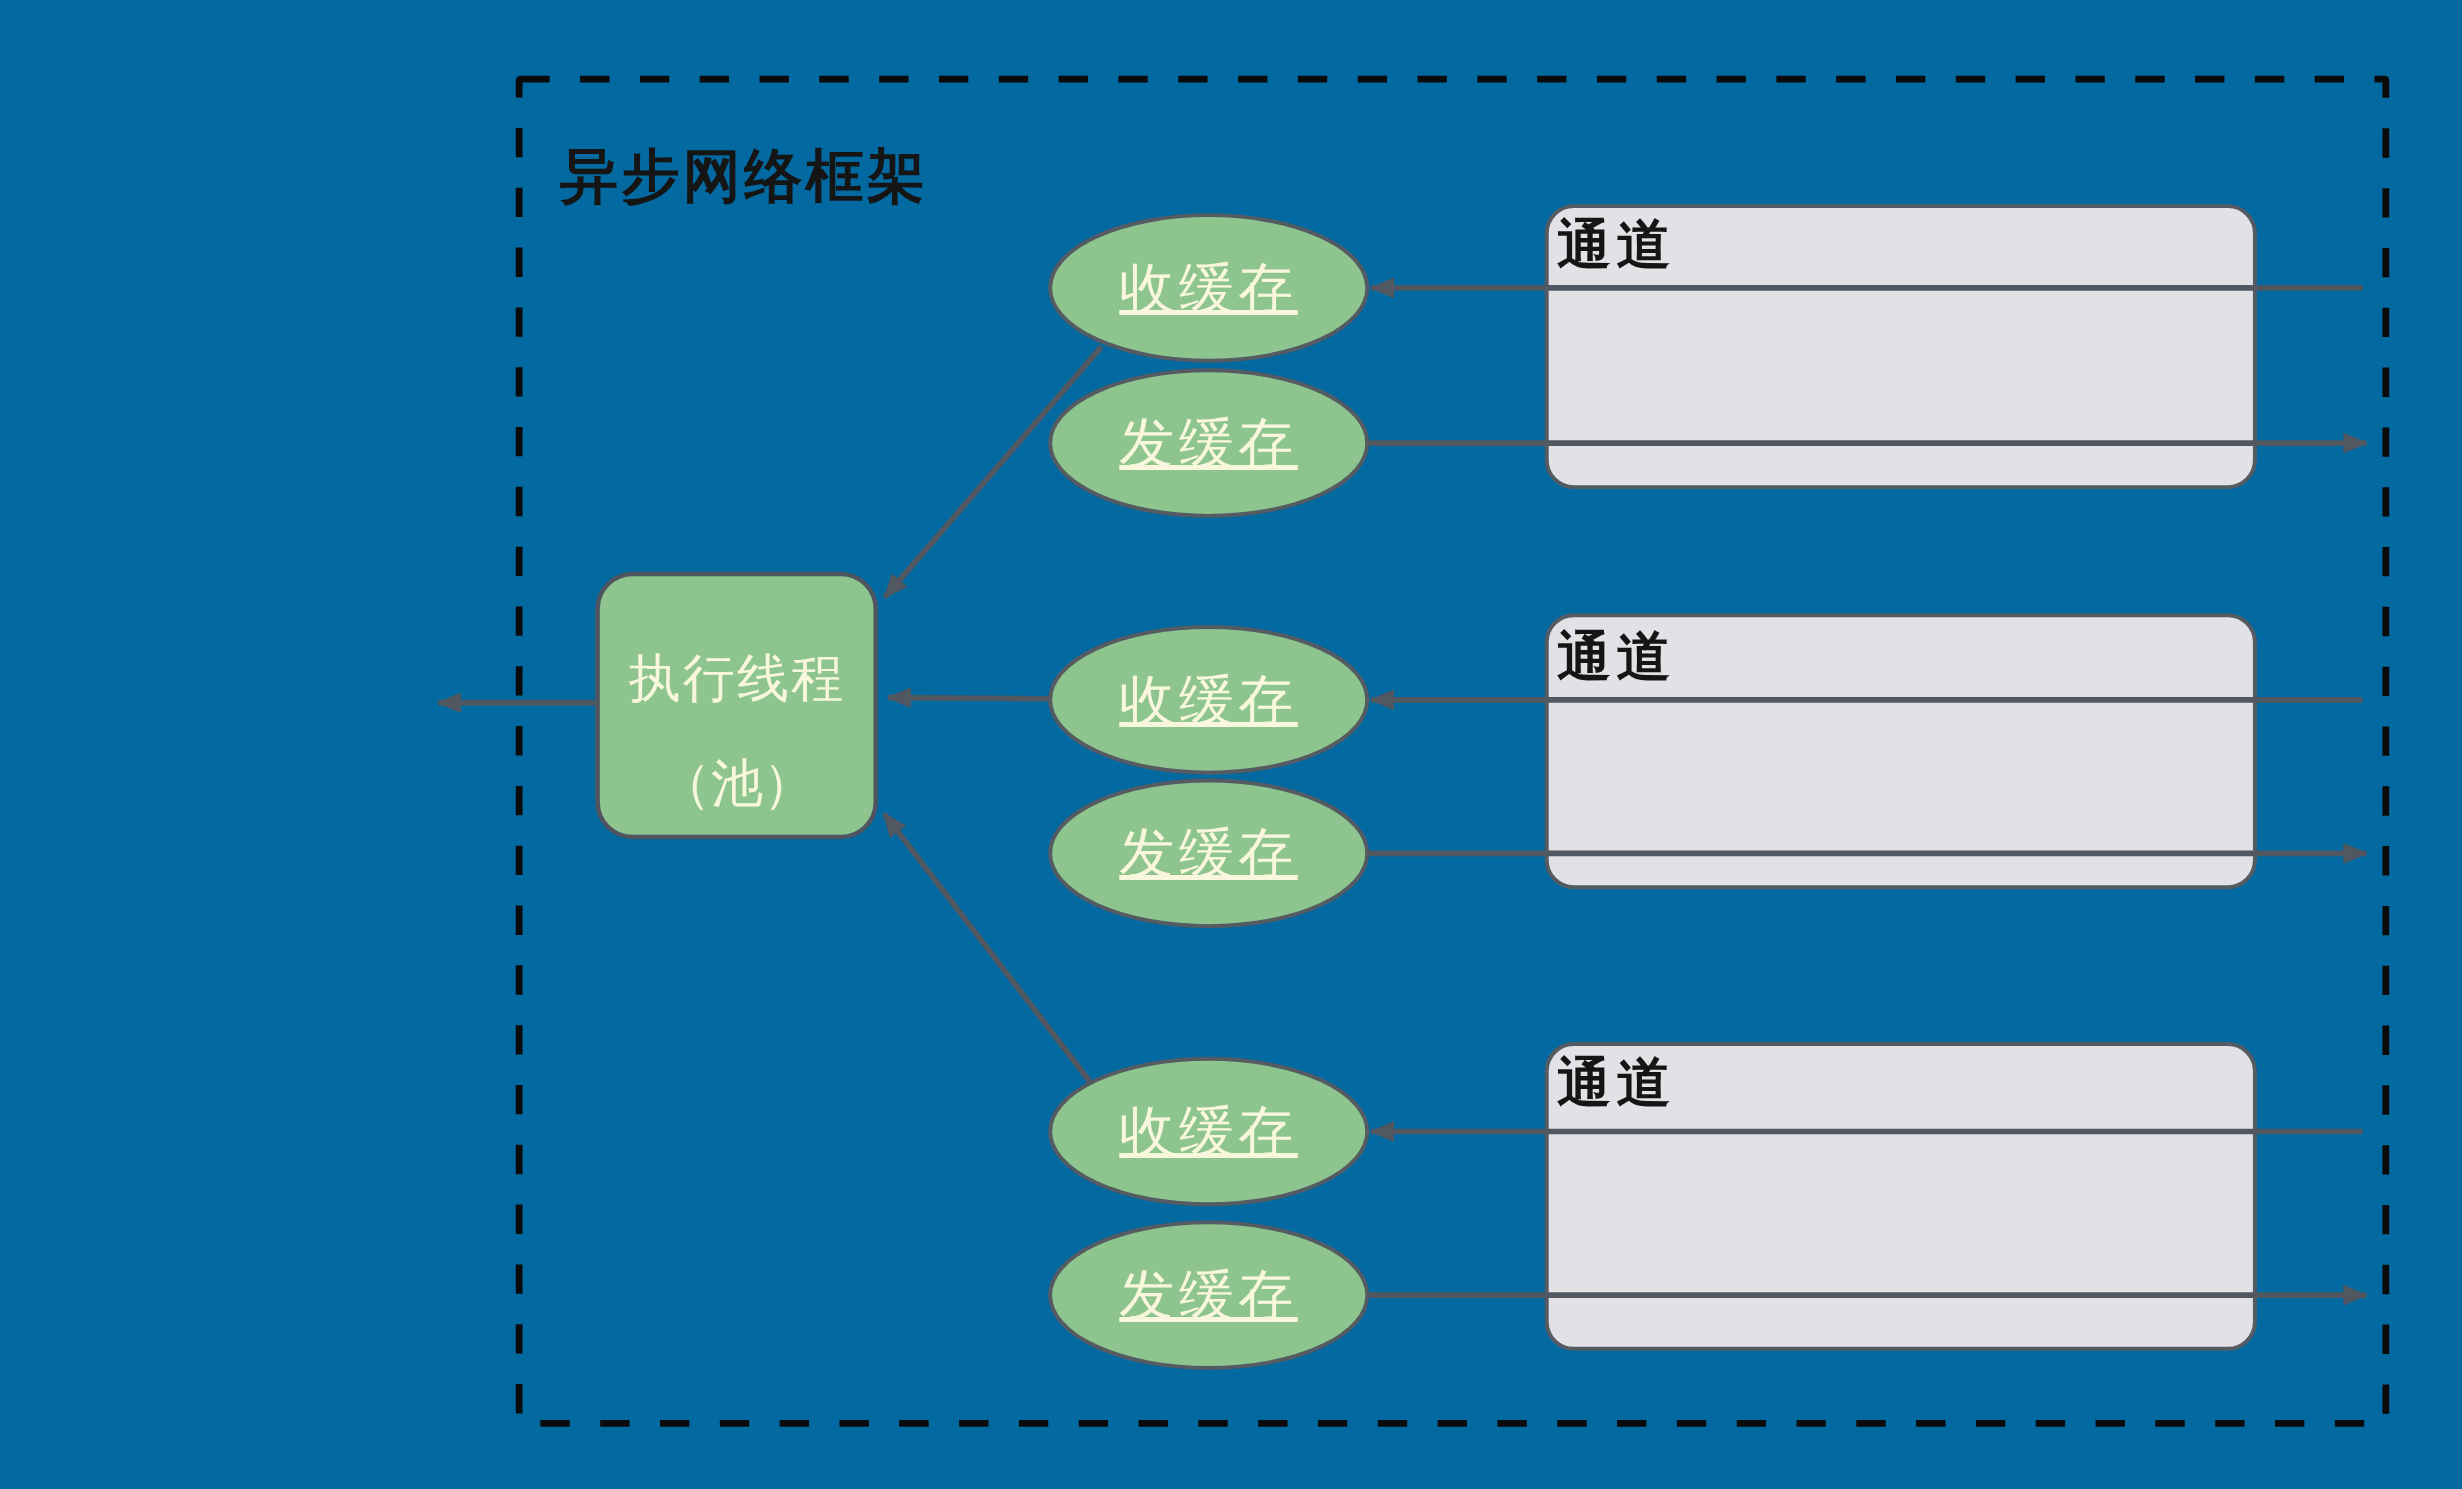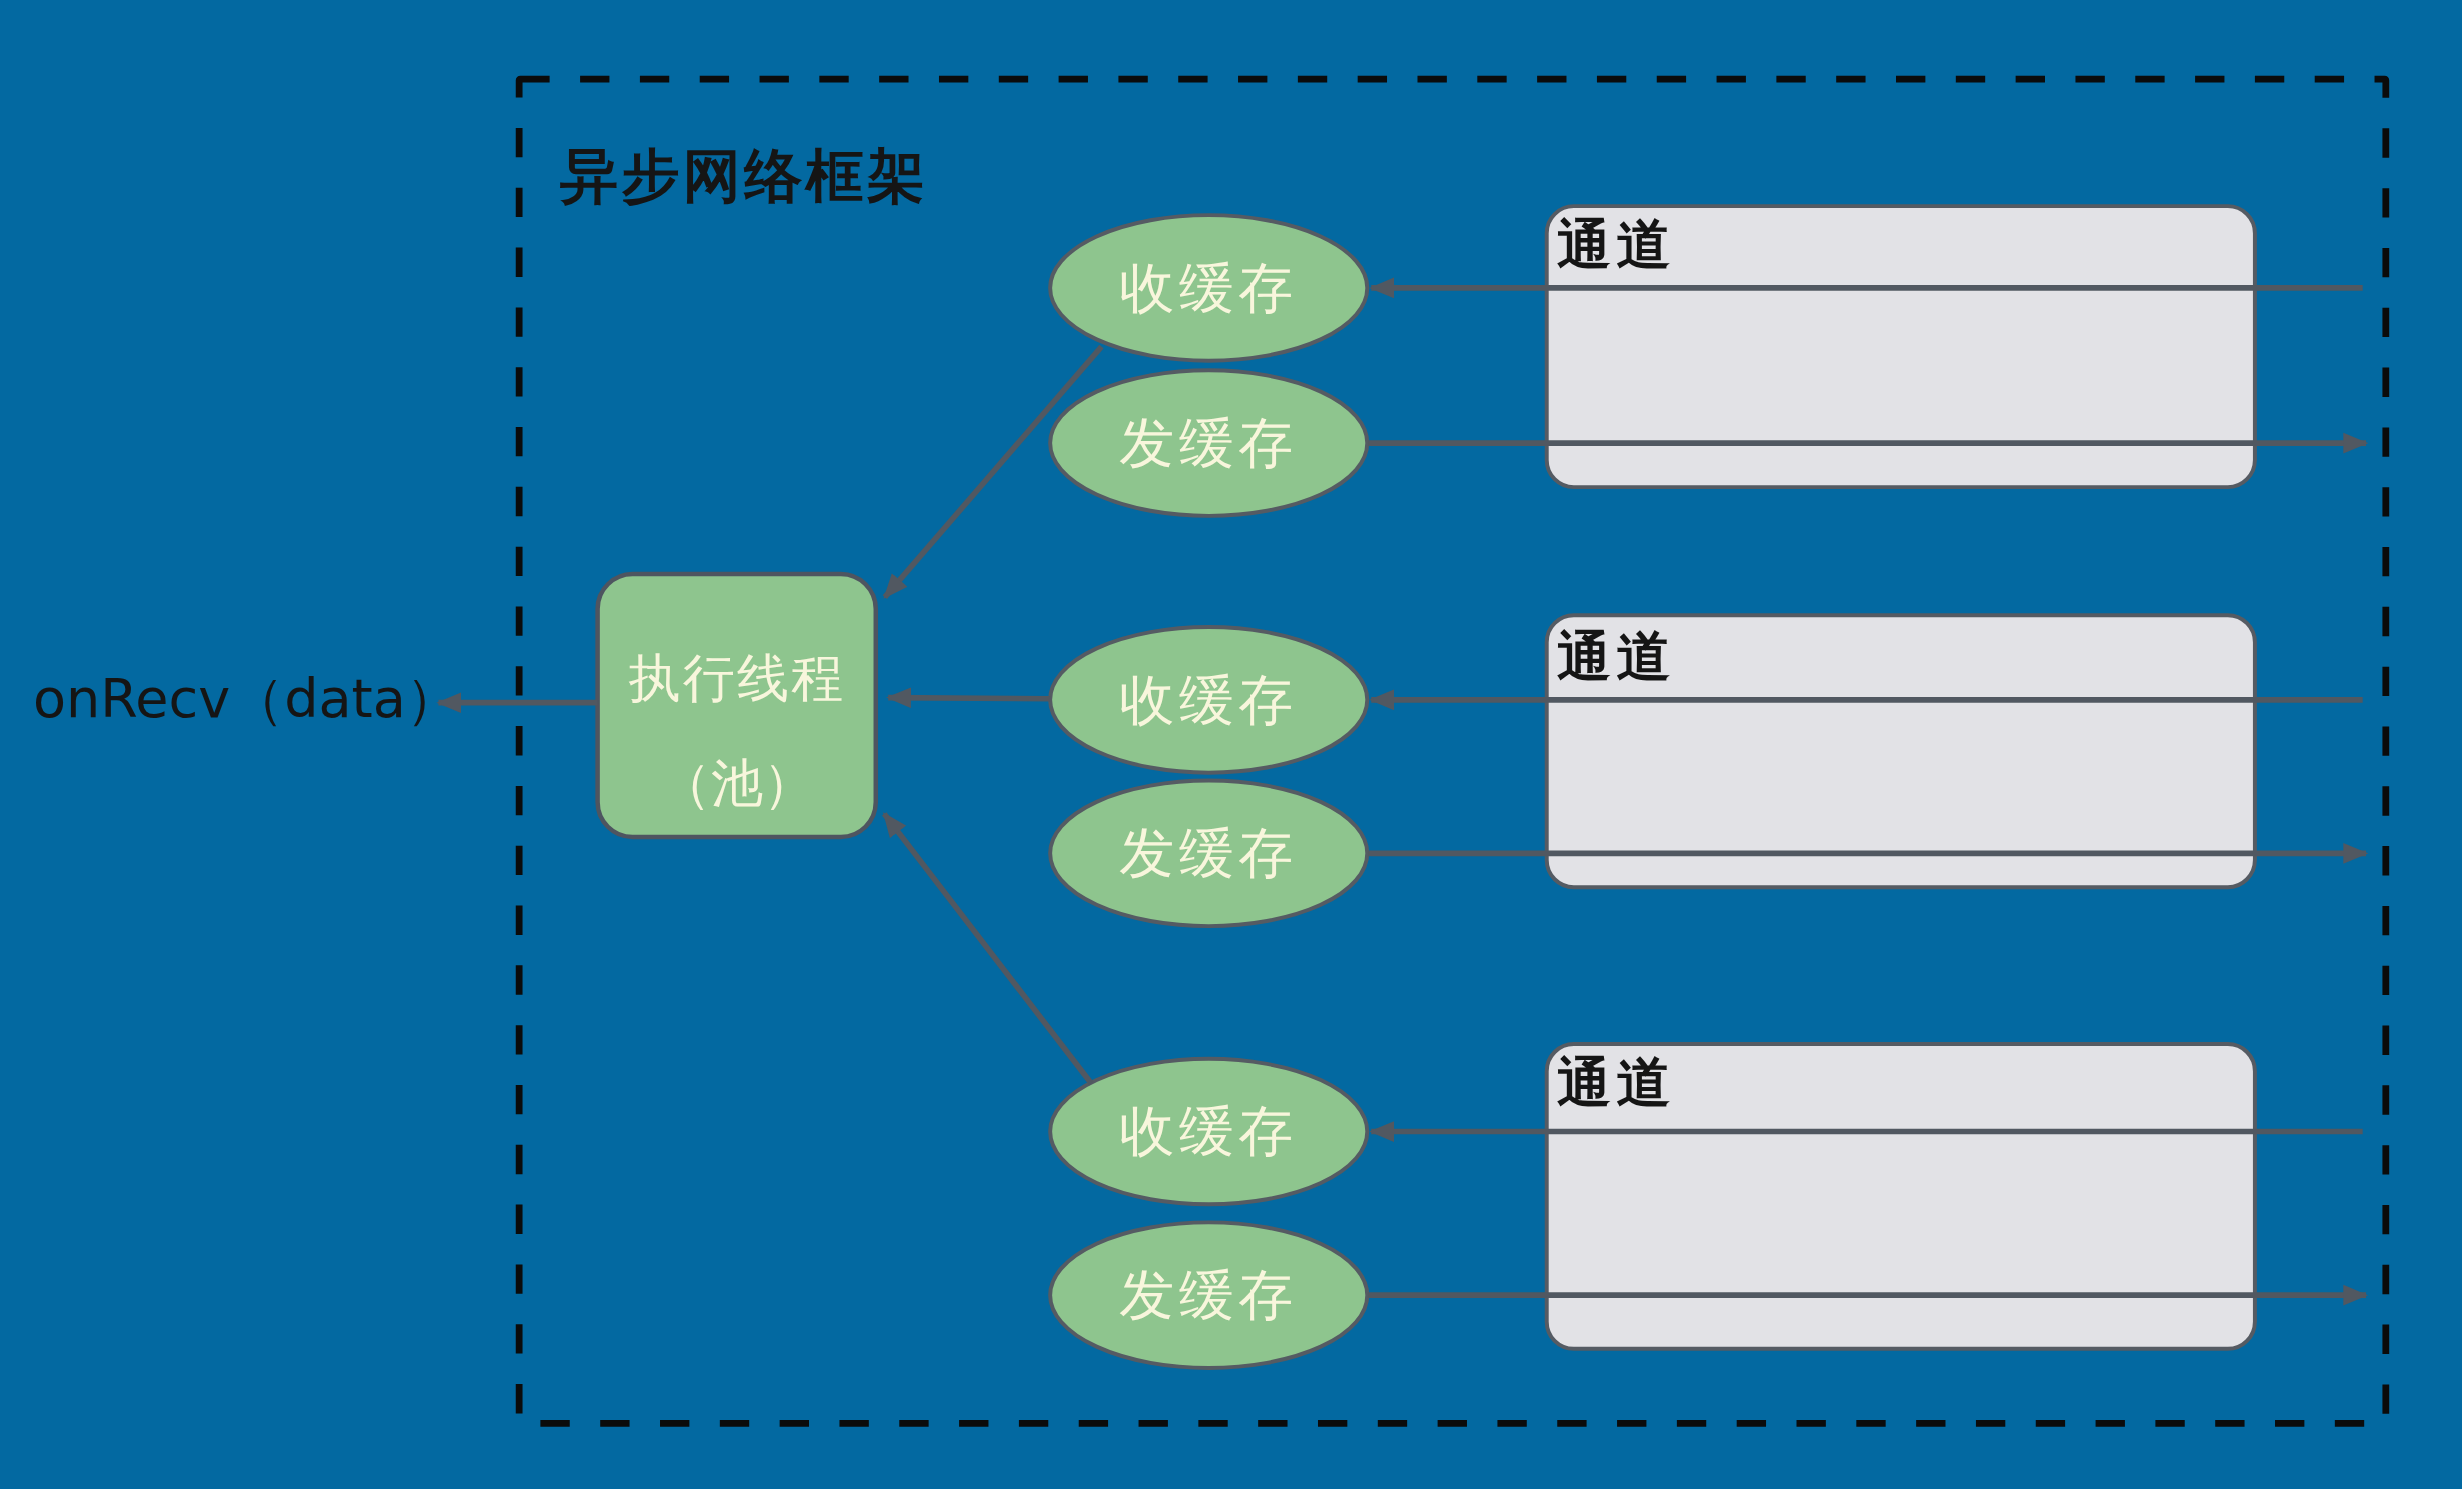--- a/index.html
+++ b/index.html
@@ -59,20 +59,21 @@
     left: 598px;
     top: 752px;
     width: 278px;
     font-size: 52px;
   }
   .buffer-label {
     left: 1050px;
     width: 317px;
     font-size: 55px;
     letter-spacing: 4.5px;
+    text-decoration: underline;
   }
   .buf-0r { top: 255px; }
   .buf-0s { top: 410px; }
   .buf-1r { top: 667px; }
   .buf-1s { top: 820px; }
   .buf-2r { top: 1098px; }
   .buf-2s { top: 1262px; }
   .channel-label {
     left: 1557px;
     font-size: 54px;
@@ -120,21 +121,20 @@
 
     <line x1="1952" y1="614" x2="1568" y2="1058" stroke="#515861" stroke-width="10" marker-end="url(#arrow)"></line>
     <line x1="1861" y1="1238" x2="1574" y2="1236" stroke="#515861" stroke-width="10" marker-end="url(#arrow)"></line>
     <line x1="1934" y1="1920" x2="1567" y2="1442" stroke="#515861" stroke-width="10" marker-end="url(#arrow)"></line>
 
     <line x1="1059" y1="1245" x2="777" y2="1245" stroke="#515861" stroke-width="10" marker-end="url(#arrow)"></line>
   </svg>
 
   <div class="label frame-title">异步网络框架</div>
 
-  <div class="label callback-label">onRecv（data）</div>
 
   <div class="node-text pool-line1">执行线程</div>
   <div class="node-text pool-line2">（池）</div>
 
   <div class="node-text buffer-label buf-0r">收缓存</div>
   <div class="node-text buffer-label buf-0s">发缓存</div>
   <div class="node-text buffer-label buf-1r">收缓存</div>
   <div class="node-text buffer-label buf-1s">发缓存</div>
   <div class="node-text buffer-label buf-2r">收缓存</div>
   <div class="node-text buffer-label buf-2s">发缓存</div>

